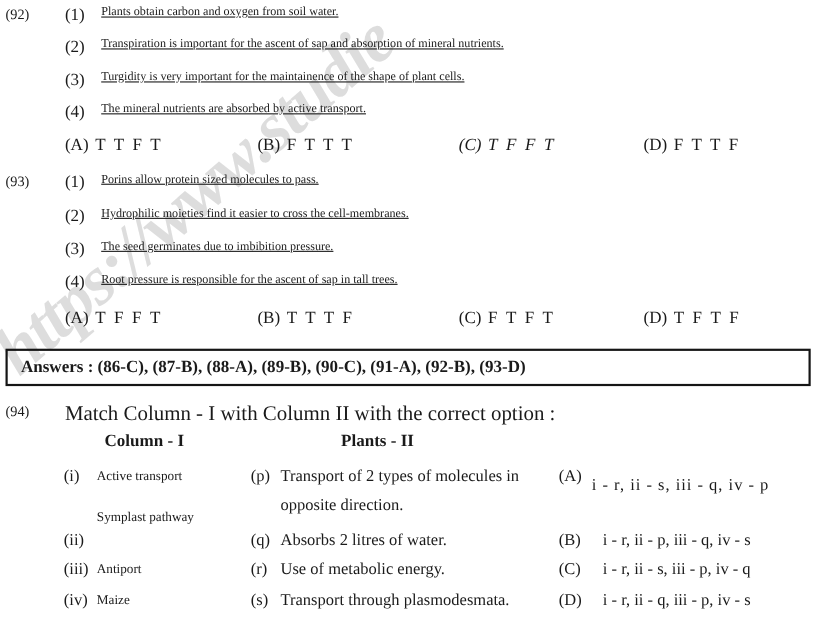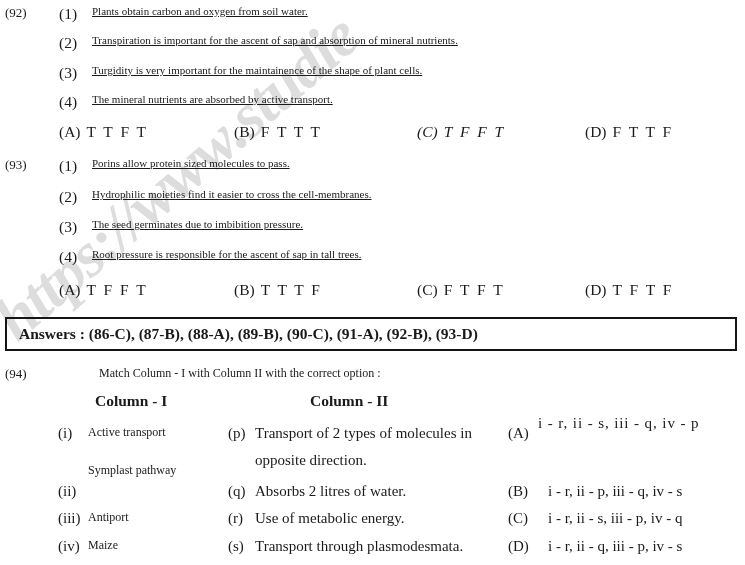--- a/index.html
+++ b/index.html
@@ -94,22 +94,21 @@
     font-size: 15.5px;
     font-weight: 700;
     white-space: nowrap;
   }
 
   
   .q94-stem {
     position: absolute;
     left: 59px;
     top: 366px;
-    font-size: 12px;
-    margin-left: 40px;
+    font-size: 19px;
   }
   .colhead {
     position: absolute;
     font-size: 15.5px;
     font-weight: 700;
   }
   .colhead-1 { left: 95px; top: 392px; }
   .colhead-2 { left: 310px; top: 392px; }
 
   .mi-num  { position: absolute; left: 58px;  font-size: 15px; }
@@ -191,29 +190,29 @@
 
   <div id="answers-box">
     <div class="ans-text">Answers : (86-C), (87-B), (88-A), (89-B), (90-C), (91-A), (92-B), (93-D)</div>
   </div>
 
   <div>
     <div class="qnum" style="top:366px;">(94)</div>
     <div class="q94-stem">Match Column - I with Column II with the correct option :</div>
 
     <div class="colhead colhead-1">Column - I</div>
-    <div class="colhead colhead-2">Column - II</div>
+    <div class="colhead colhead-2">Plants - II</div>
 
     <div class="mi-num" style="top:425px;">(i)</div>
     <div class="mi-txt" style="top:425px;">Active transport</div>
     <div class="mc-num" style="top:425px;">(p)</div>
     <div class="mc-txt" style="top:425px;">Transport of 2 types of molecules in</div>
     <div class="mc-cont" style="top:452px;">opposite direction.</div>
     <div class="mo-num" style="top:425px;">(A)</div>
-    <div class="mo-txt mo-txt-a" style="top:415px;text-align:right;">i - r,  ii - s,  iii - q,  iv - p</div>
+    <div class="mo-txt mo-txt-a" style="top:433px;text-align:right;">i - r,  ii - s,  iii - q,  iv - p</div>
 
     <div class="mi-num" style="top:483px;">(ii)</div>
     <div class="mi-txt" style="top:463px;">Symplast pathway</div>
     <div class="mc-num" style="top:483px;">(q)</div>
     <div class="mc-txt" style="top:483px;">Absorbs 2 litres of water.</div>
     <div class="mo-num" style="top:483px;">(B)</div>
     <div class="mo-txt mo-txt-r" style="top:483px;">i - r, ii - p, iii - q, iv - s</div>
 
     <div class="mi-num" style="top:510px;">(iii)</div>
     <div class="mi-txt" style="top:510px;">Antiport</div>

